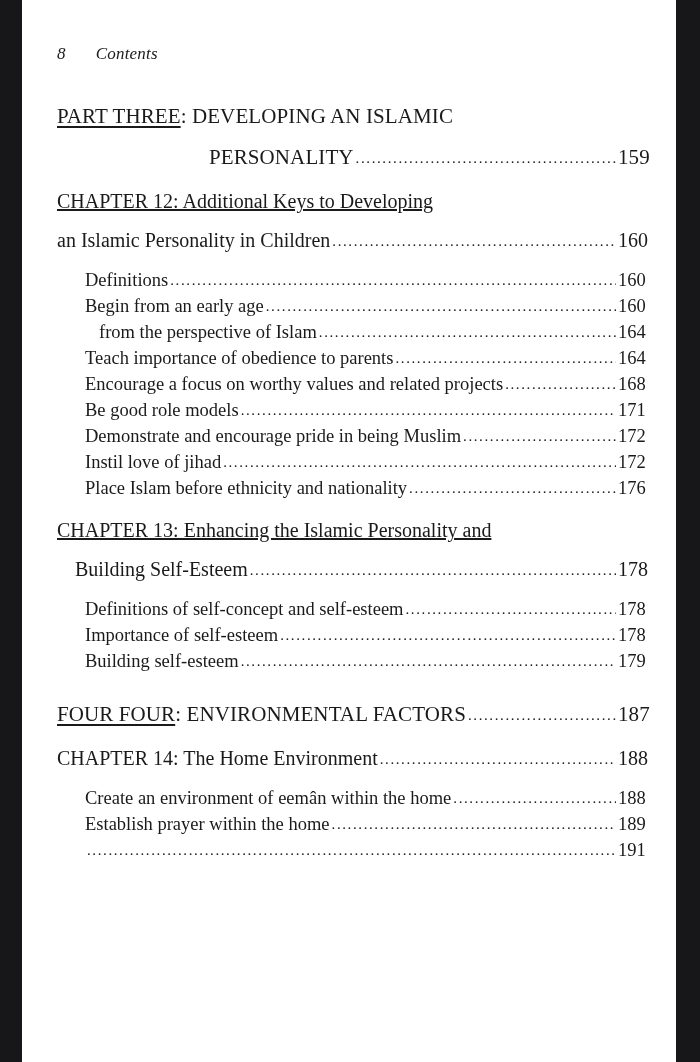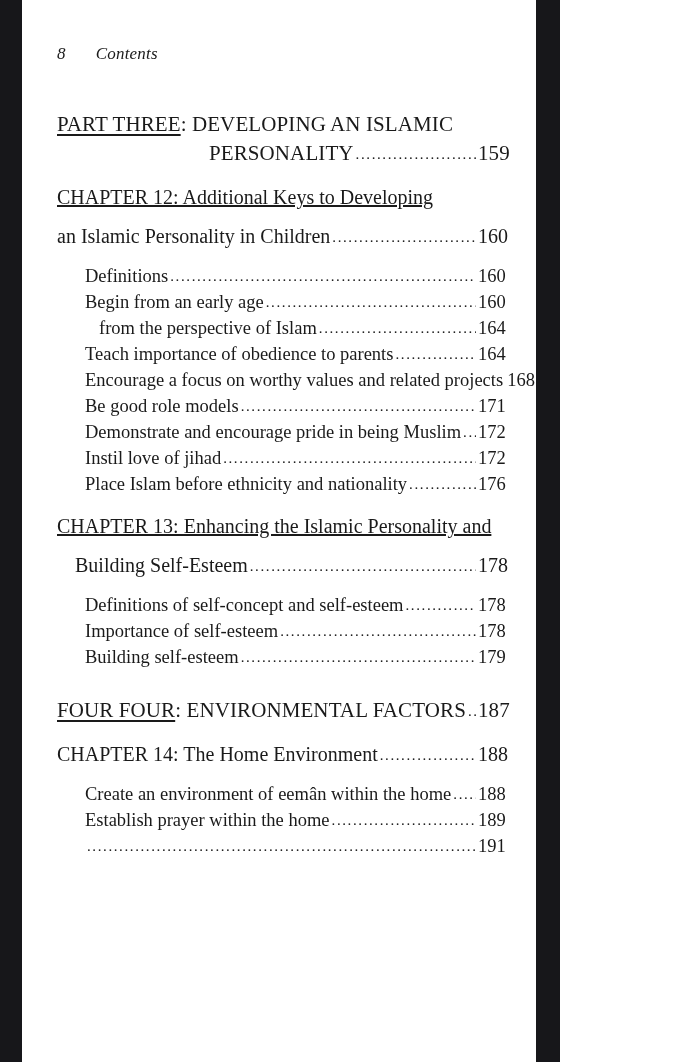--- a/index.html
+++ b/index.html
@@ -6,21 +6,21 @@
     margin: 0;
     padding: 0;
     background: #ffffff;
   }
   body {
     font-family: "Liberation Serif", "DejaVu Serif", serif;
     color: #1a1a1a;
   }
   #page {
     position: relative;
-    width: 560px;
+    width: 700px;
     height: 1062px;
     background: #ffffff;
     overflow: hidden;
   }
   
   .scan-edge {
     position: absolute;
     top: 0;
     height: 100%;
     background: #17171a;
@@ -47,21 +47,21 @@
     font-size: 17px;
     letter-spacing: 0.2px;
     white-space: nowrap;
   }
   .running-head .folio { margin-right: 30px; }
 
   .toc {
     position: absolute;
     left: 35px;
     right: 18px;
-    top: 112px;
+    top: 104px;
   }
 
   
   .row {
     display: flex;
     align-items: baseline;
     width: 100%;
   }
   .label { white-space: pre; }
   .leaders {
@@ -86,21 +86,21 @@
   .part {
     font-size: 21px;
     letter-spacing: 0.1px;
     margin-bottom: 6px;
   }
   .part .part-name {
     text-decoration: underline;
     text-underline-offset: 3px;
   }
   .part .cont {
-    margin-top: 4px;
+    margin-top: 16px;
     padding-left: 152px;
   }
 
   
   .chapter {
     font-size: 20px;
     margin-top: 20px;
     margin-bottom: 2px;
   }
   .chapter .first { white-space: pre; text-decoration: underline; }

